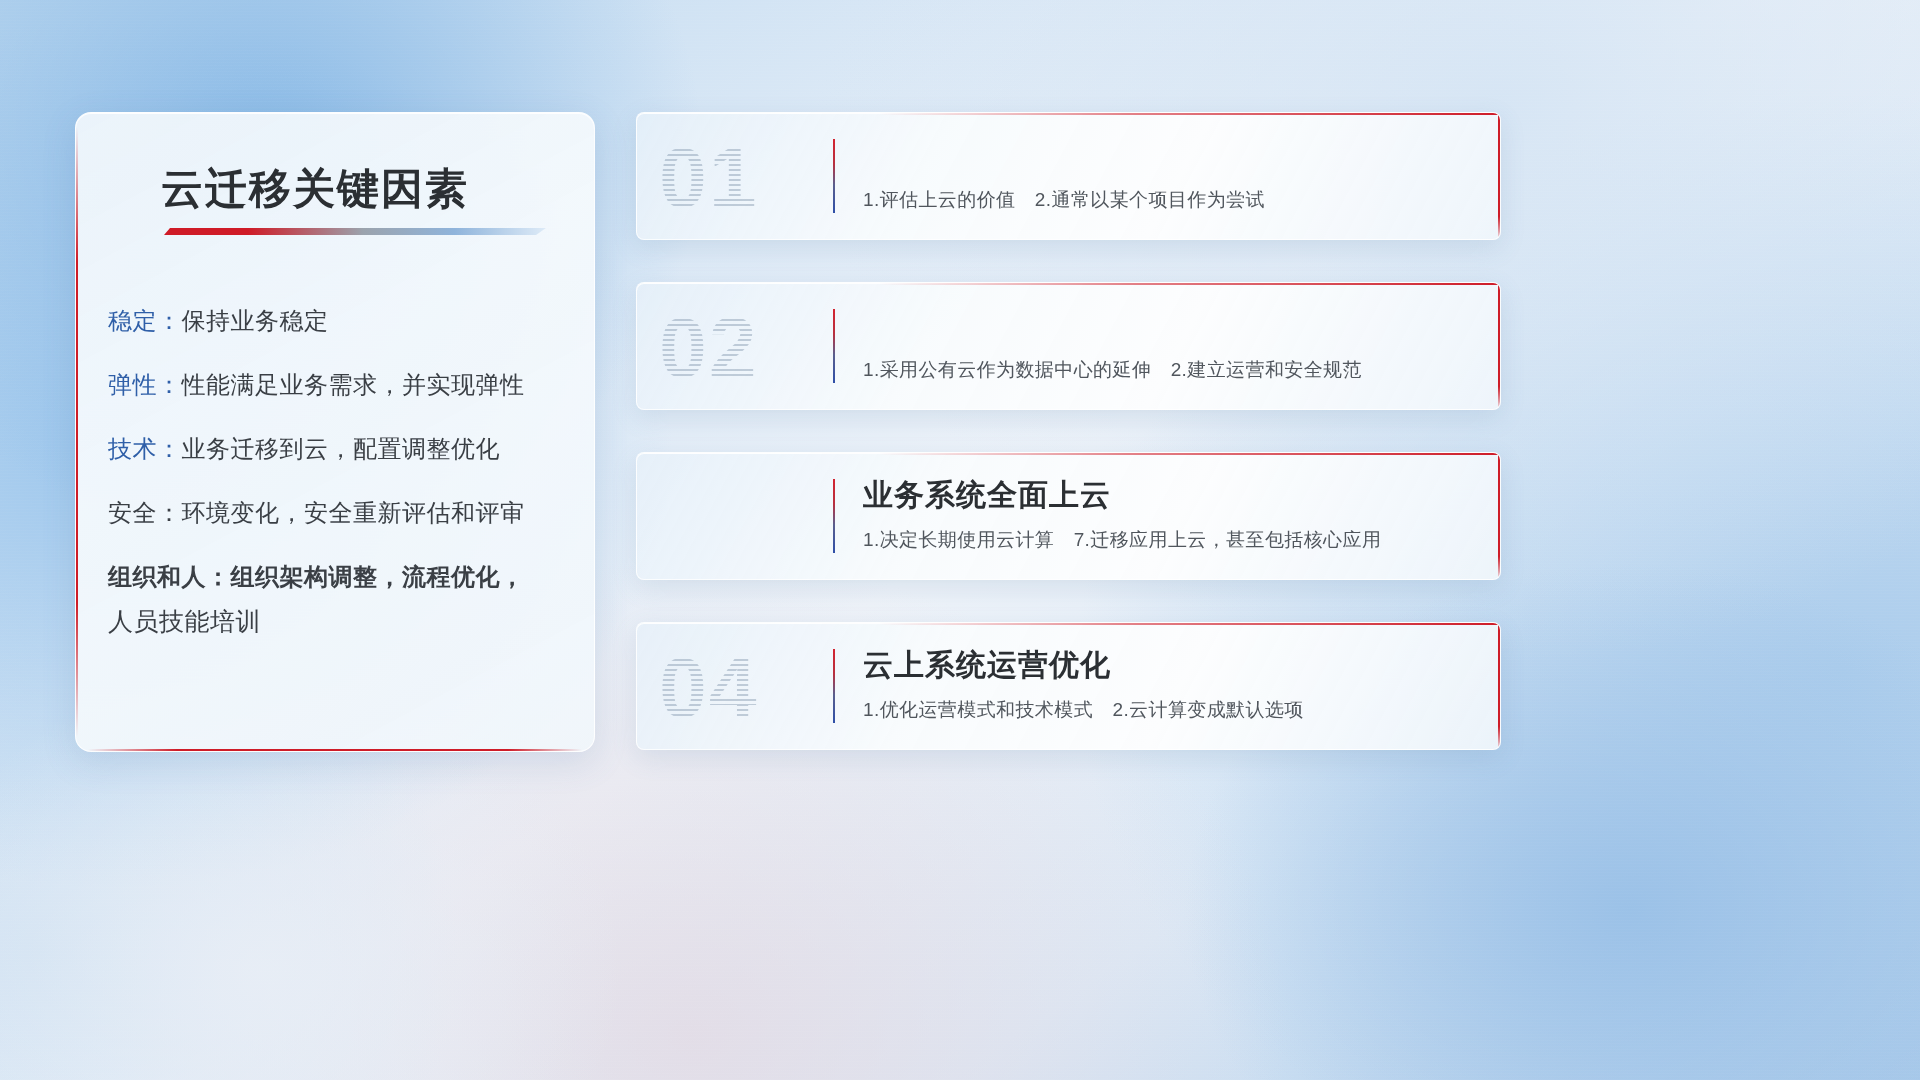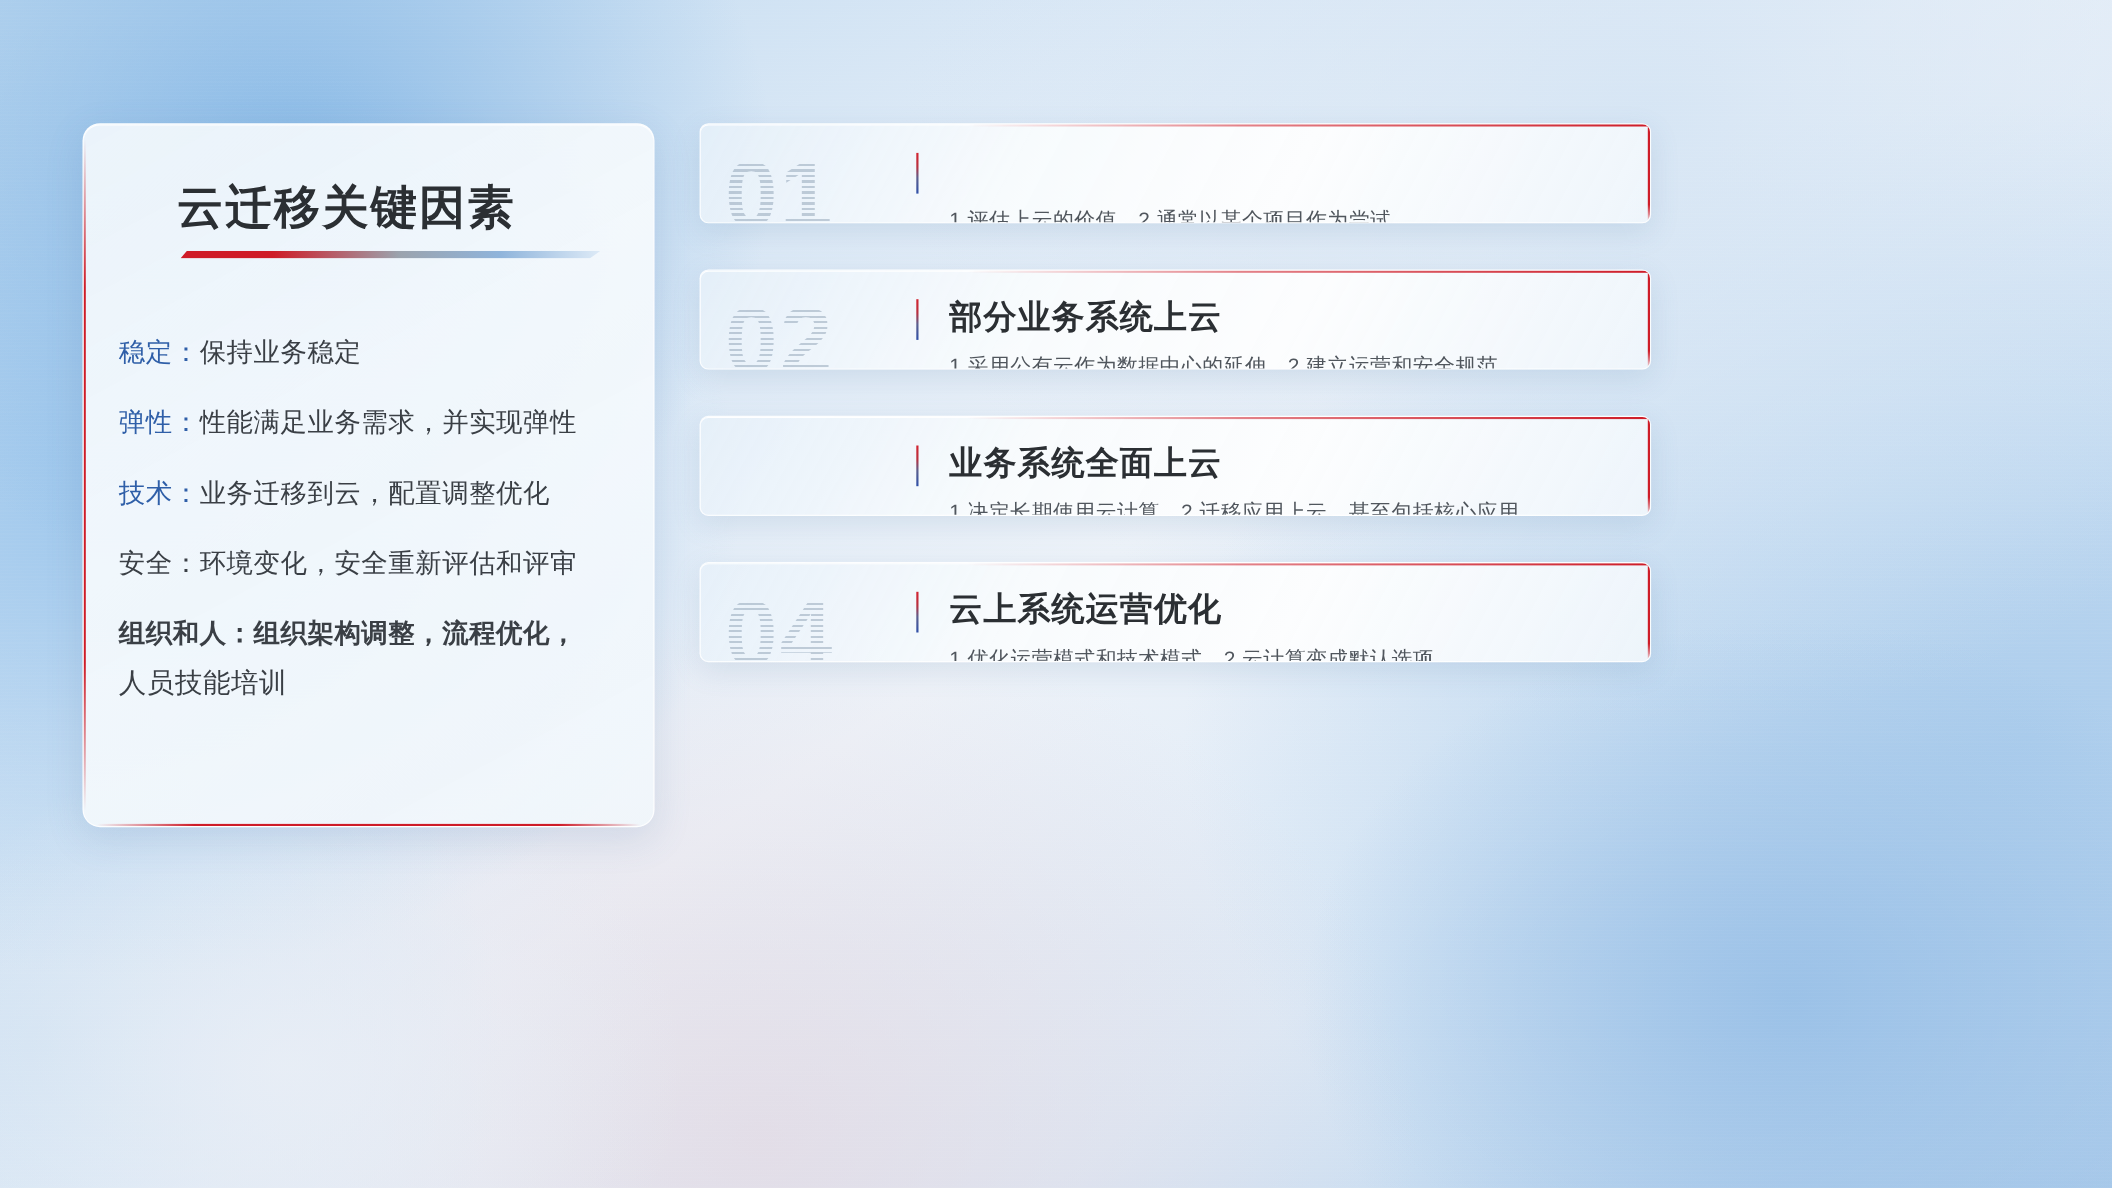--- a/index.html
+++ b/index.html
@@ -76,21 +76,21 @@
     margin-bottom:28px; white-space:nowrap;
   }
   .factor.wrap { white-space:normal; margin-bottom:8px;font-weight:bold; }
   .factor .k { color:#2f5fa8; }
   .factor .k.dark { color:#3a3f45; }
   .factor-tail { font-size:25px; line-height:1.5; color:#3a3f45; letter-spacing:0.5px; }
 
   
   .steps { position:absolute; left:636px; top:112px; width:1218px; }
   .step {
-    position:relative; width:865px; height:91px; margin-bottom:42px;
+    position:relative; width:865px; height:128px; margin-bottom:42px;
     border-radius:8px; overflow:hidden;
     background:linear-gradient(118deg, rgba(230,240,249,0.88) 0%, rgba(248,251,253,0.97) 34%, rgba(252,253,254,0.99) 62%, rgba(240,246,251,0.92) 100%);
     border:1px solid rgba(255,255,255,0.8);
     box-shadow:0 8px 26px rgba(80,120,165,0.14), inset 0 1px 0 rgba(255,255,255,0.95);
   }
   .step .edge-top {
     position:absolute; right:0; top:0; height:2px; width:72%;
     background:linear-gradient(90deg, rgba(206,28,40,0) 0%, rgba(206,28,40,0.55) 40%, #ce1c28 100%);
   }
   .step .edge-right {
@@ -172,30 +172,29 @@
     <div class="num-wm"><span>01</span></div>
     <div class="divider"></div>
     <p class="s-sub">1.评估上云的价值　2.通常以某个项目作为尝试</p>
   </article>
 
   <article class="step">
     <div class="edge-top"></div>
     <div class="edge-right"></div>
     <div class="num-wm"><span>02</span></div>
     <div class="divider"></div>
-    <h2 class="s-title">部分业务系统上云</h2>
     <p class="s-sub">1.采用公有云作为数据中心的延伸　2.建立运营和安全规范</p>
   </article>
 
   <article class="step">
     <div class="edge-top"></div>
     <div class="edge-right"></div>
     <div class="divider"></div>
     <h2 class="s-title">业务系统全面上云</h2>
-    <p class="s-sub">1.决定长期使用云计算　2.迁移应用上云，甚至包括核心应用</p>
+    <p class="s-sub">1.决定长期使用云计算　7.迁移应用上云，甚至包括核心应用</p>
   </article>
 
   <article class="step">
     <div class="edge-top"></div>
     <div class="edge-right"></div>
     <div class="num-wm"><span>04</span></div>
     <div class="divider"></div>
     <h2 class="s-title">云上系统运营优化</h2>
     <p class="s-sub">1.优化运营模式和技术模式　2.云计算变成默认选项</p>
   </article>

